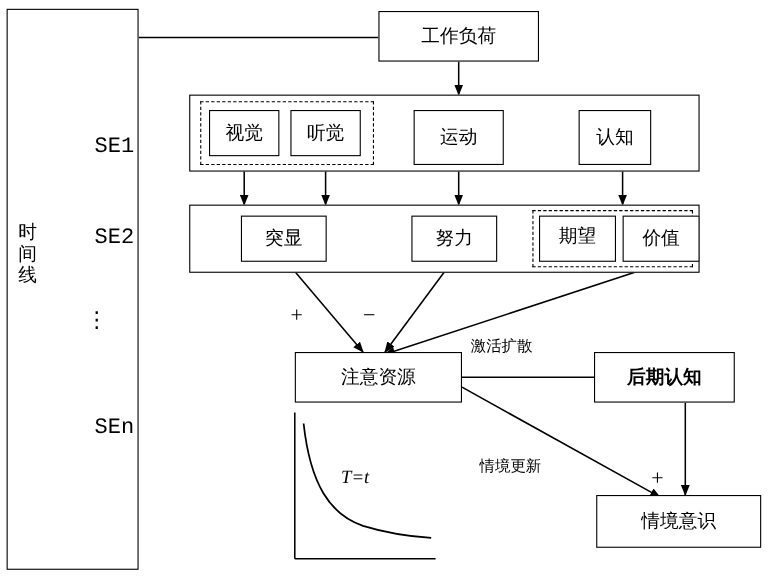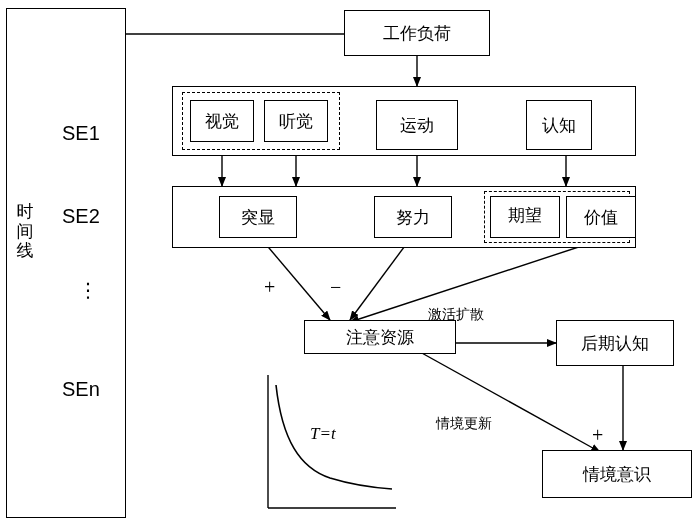--- a/index.html
+++ b/index.html
@@ -51,23 +51,24 @@
     font-size: 14px;
     white-space: nowrap;
   }
   .sig {
     position: absolute;
     font-family: "Liberation Serif", serif;
     font-size: 20px;
   }
   .se {
     position: absolute;
-    font-family: Liberation Sans, sans-serif;
+    font-family: Liberation Mono, monospace;
     font-size: 20px;
     white-space: nowrap;
+    margin-left: 24px;
   }
   .timeline-label {
     position: absolute;
     font-family: "DejaVu Sans", "Liberation Sans", sans-serif;
     font-size: 17px;
     width: 22px;
     text-align: center;
     line-height: 1.15;
   }
   .dots {
@@ -167,23 +168,23 @@
   <div class="dashed" style="left:484px; top:191px; width:146px; height:52px;"></div>
 
   <div class="box cn" style="left:219px; top:196px; width:78px; height:42px;">突显</div>
   <div class="box cn" style="left:374px; top:196px; width:78px; height:42px;">努力</div>
   <div class="box cn" style="left:490px; top:196px; width:70px; height:42px;font-family:Liberation Mono, monospace;">期望</div>
   <div class="box cn" style="left:566px; top:196px; width:70px; height:42px;">价值</div>
 
   <div class="sig" style="left:264px; top:276px;">+</div>
   <div class="sig" style="left:330px; top:276px;">−</div>
 
-  <div class="box cn" style="left:268px; top:320px; width:152px; height:34px;margin-left:36px;">注意资源</div>
+  <div class="box cn" style="left:268px; top:320px; width:152px; height:46px;">注意资源</div>
 
-  <div class="box cn" style="left:556px; top:320px; width:118px; height:46px;">后期认知</div>
+  <div class="box cn" style="left:540px; top:320px; width:128px; height:46px;font-weight:bold;">后期认知</div>
 
   <div class="box cn" style="left:542px; top:450px; width:150px; height:48px;">情境意识</div>
 
   <div class="lbl" style="left:428px; top:306px;">激活扩散</div>
   <div class="lbl" style="left:436px; top:415px;">情境更新</div>
   <div class="sig" style="left:592px; top:424px;">+</div>
 
   <div class="tlabel" style="left:310px; top:388px;">T=t</div>
 
 </div>

